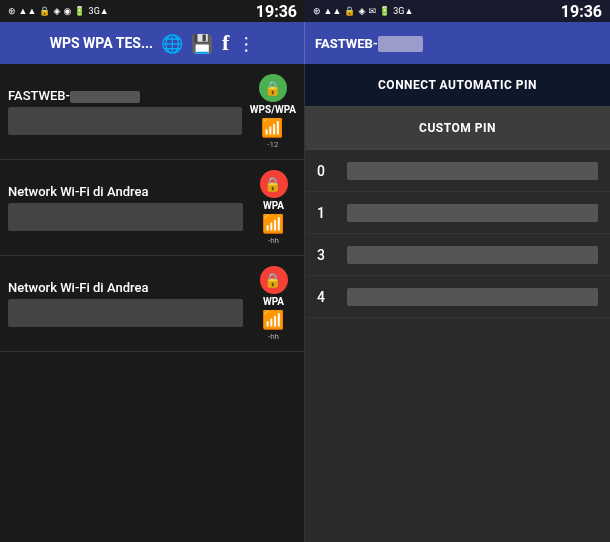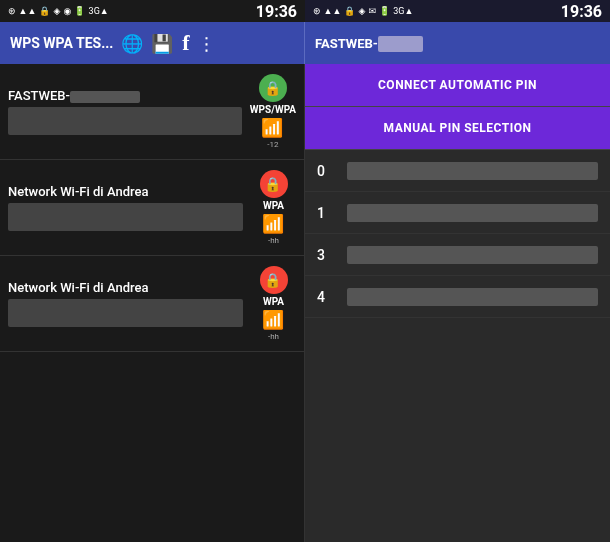--- a/index.html
+++ b/index.html
@@ -51,20 +51,21 @@
       height: 42px;
       background: #3949ab;
     }
     .app-bar-left {
       display: flex;
       align-items: center;
       padding: 12px 10px;
       width: 305px;
       gap: 8px;
       border-right: 1px solid #5c6bc0;
+      justify-content: center;
     }
     .app-bar-right {
       display: flex;
       align-items: center;
       padding: 0 10px;
       flex: 1;
     }
     .app-title {
       color: #fff;
       font-size: 14px;
@@ -184,21 +185,21 @@
       flex-direction: column;
     }
 
     .action-btn {
       display: flex;
       align-items: center;
       justify-content: center;
       padding: 14px;
       border-bottom: 1px solid #444;
       cursor: pointer;
-      background: #6d28d9;
+      background: #0f172a;
     }
     .action-btn-text {
       color: #fff;
       font-size: 12px;
       font-weight: bold;
       letter-spacing: 0.5px;
     }
     .action-btn.active {
       background: #3d3d3d;
     }
@@ -346,22 +347,22 @@
       </div>
     </div>
 
   </div>
 
   <div class="right-panel">
 
     <div class="action-btn">
       <span class="action-btn-text">CONNECT AUTOMATIC PIN</span>
     </div>
-    <div class="action-btn">
-      <span class="action-btn-text">MANUAL PIN SELECTION</span>
+    <div class="action-btn active">
+      <span class="action-btn-text">CUSTOM PIN</span>
     </div>
 
     <div class="pin-list">
 
       <div class="pin-item">
         <span class="pin-number">0</span>
         <div class="pin-value-blur"></div>
       </div>
 
       <div class="pin-item">

